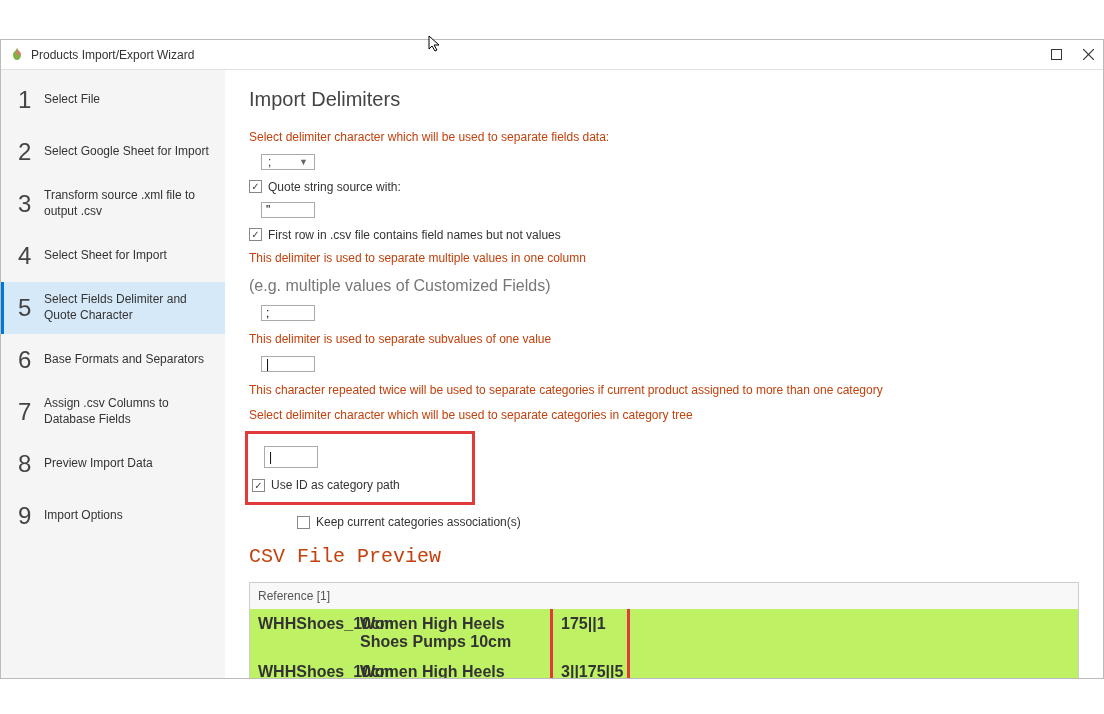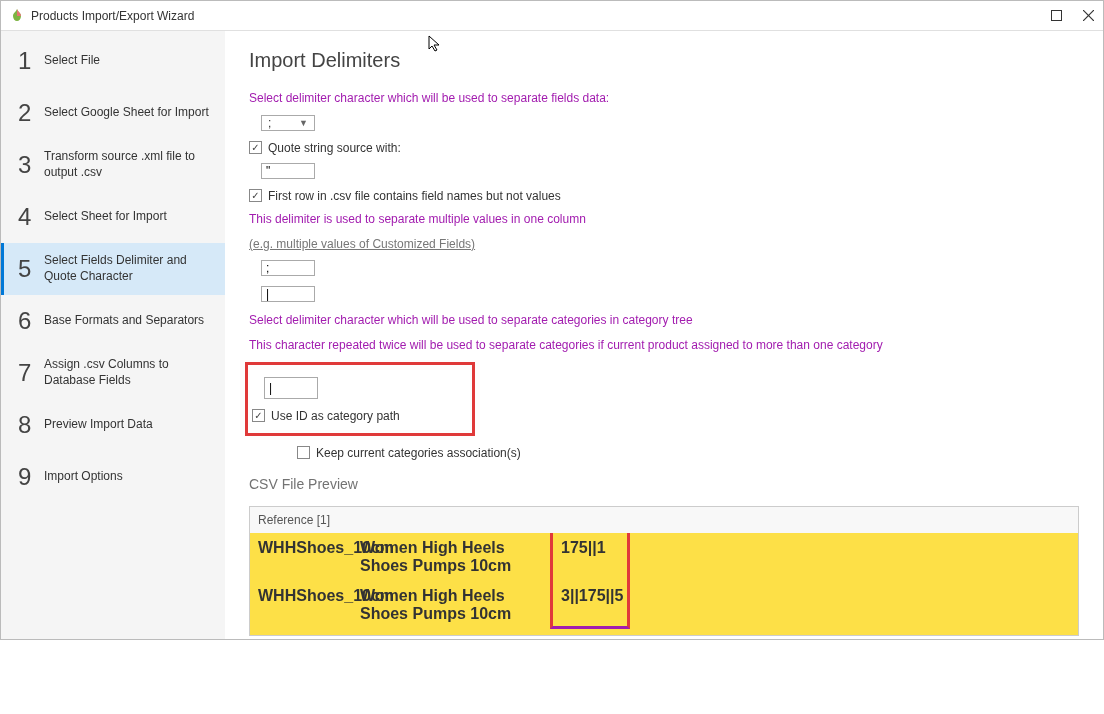--- a/index.html
+++ b/index.html
@@ -12,20 +12,21 @@
     height: 714px;
     overflow: hidden;
     position: relative;
   }
   .window {
     width: 1104px;
     height: 640px;
     border: 1px solid #bbb;
     display: flex;
     flex-direction: column;
+    margin-top: 39px;
   }
   .titlebar {
     height: 30px;
     display: flex;
     align-items: center;
     padding: 0 8px;
     border-bottom: 1px solid #e0e0e0;
     background: #fff;
   }
   .titlebar .app-icon {
@@ -77,27 +78,28 @@
     flex-direction: column;
     overflow: hidden;
   }
   .page-title {
     font-size: 20px;
     font-weight: 400;
     color: #444;
     margin-bottom: 14px;
   }
   .section-title {
-    font-size: 14px;
+    font-size: 20px;
     font-weight: 400;
-    color: #737373;
+    color: #c2410c;
     margin: 12px 0 8px 0;
-  }
-  .form-text { font-size: 12px; color: #a21caf; margin: 4px 0; line-height:1.4;}
-  .form-subtext { font-size: 12px; color: #777; text-decoration: underline; }
+    font-family: Liberation Mono, monospace;
+  }
+  .form-text { font-size: 12px; color: #c2410c; margin: 4px 0; line-height:1.4;}
+  .form-subtext { font-size: 16px; color: #777; }
   .small-input {
     width: 54px;
     height: 22px;
     border: 1px solid #aaa;
     padding: 0 4px;
     font-size: 12px;
     margin: 4px 0 6px 12px;
     background:#fff;
   }
   .select-char {
@@ -135,21 +137,21 @@
     margin: 4px 0 6px -4px;
     width: 230px;
   }
   .preview-table {
     border: 1px solid #ccc;
     width: 100%;
     font-size: 12px;
     margin-top: 6px;
     flex:1;
     min-height:130px;
-    background:#fde047;
+    background:#bef264;
   }
   .preview-table .thead {
     display: flex;
     background: #f8f8f8;
   }
   .preview-table .th {
     padding: 6px 8px;
     color: #555;
     font-size: 12px;
   }
@@ -307,24 +309,25 @@
 
       <div class="checkbox-row">
         <span class="checkbox">✓</span>
         <span>First row in .csv file contains field names but not values</span>
       </div>
 
       <div class="form-text">This delimiter is used to separate multiple values in one column</div>
       <div class="form-text form-subtext">(e.g. multiple values of Customized Fields)</div>
       <input class="small-input" value=";" style="">
 
+      <div class="form-text">This delimiter is used to separate subvalues of one value</div>
       <input class="small-input" value="|" style="">
 
+      <div class="form-text">This character repeated twice will be used to separate categories if current product assigned to more than one category</div>
       <div class="form-text">Select delimiter character which will be used to separate categories in category tree</div>
-      <div class="form-text">This character repeated twice will be used to separate categories if current product assigned to more than one category</div>
 
       <div class="highlight-box">
         <input class="small-input" value="|" style="">
         <div class="checkbox-row">
           <span class="checkbox">✓</span>
           <span>Use ID as category path</span>
         </div>
       </div>
 
       <div class="checkbox-row" style="margin-left:4px;padding-left:44px;">

